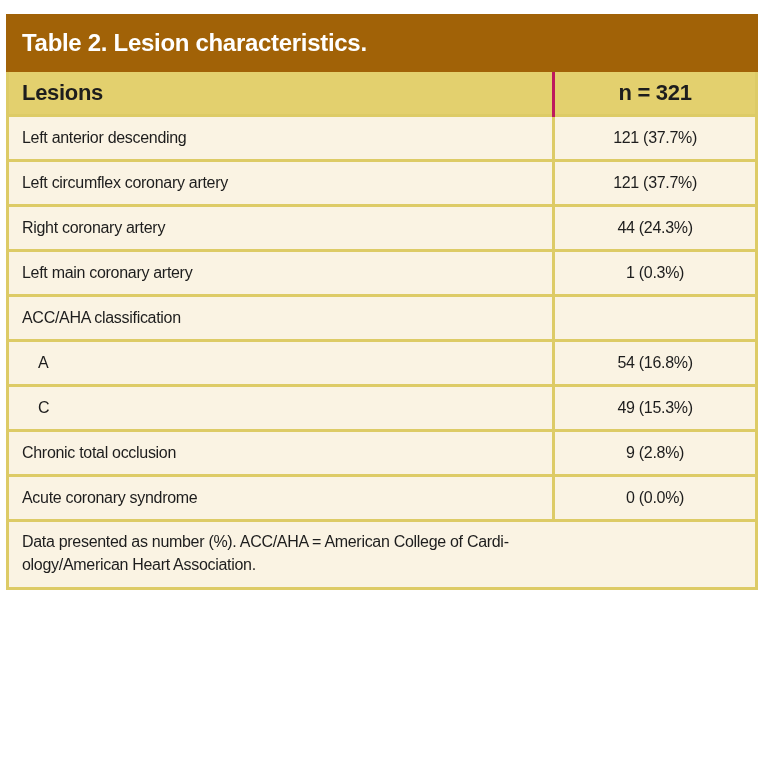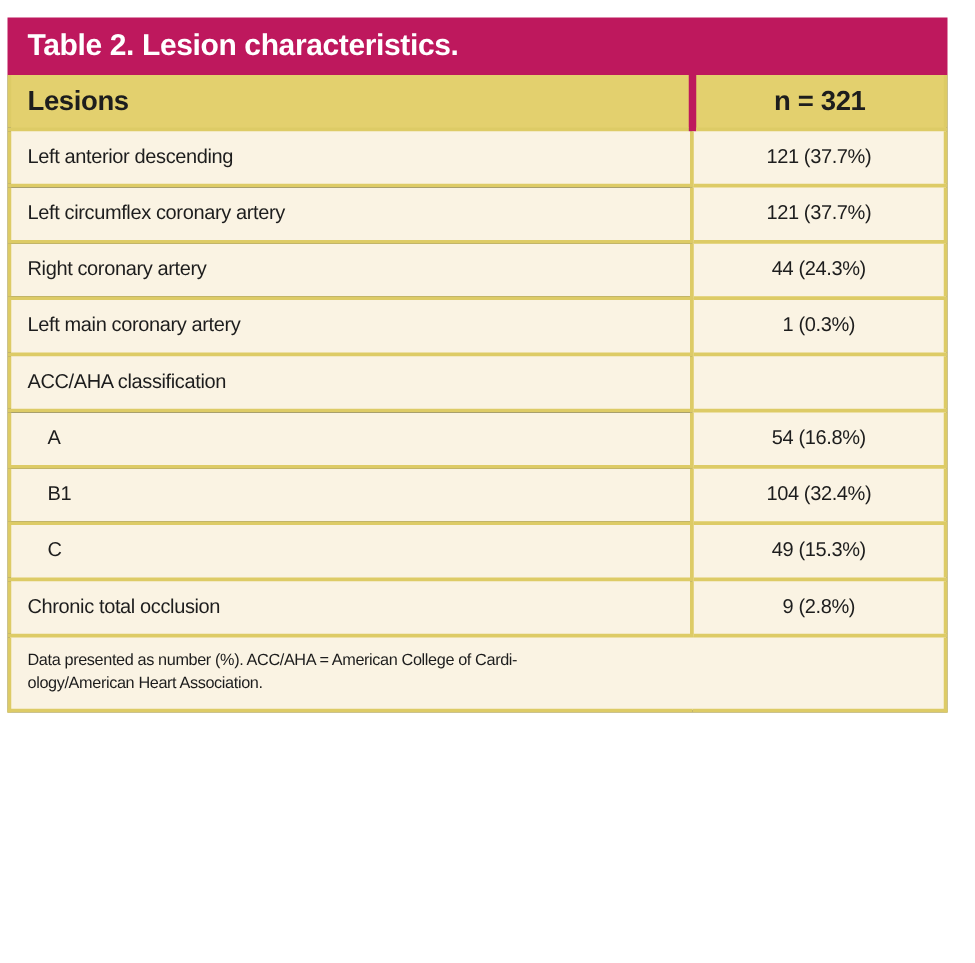--- a/index.html
+++ b/index.html
@@ -20,52 +20,52 @@
   }
   .table-wrap {
     position: absolute;
     left: 6px;
     top: 14px;
     width: 752px;
   }
   .title-bar {
     box-sizing: border-box;
     width: 100%;
-    height: 46px;
-    background: #be185d;
+    height: 58px;
+    background: #a16207;
     color: #ffffff;
     display: flex;
     align-items: center;
     padding-left: 16px;
     font-size: 24px;
     font-weight: bold;
     letter-spacing: -0.3px;
     text-align: right;
   }
   table.lesion-table {
     width: 100%;
     border-collapse: collapse;
     table-layout: fixed;
     border-left: 3px solid #ddcb66;
     border-right: 3px solid #ddcb66;
     border-bottom: 3px solid #ddcb66;
-    background: #737373;
+    background: #d946ef;
     color: #1d1d1d;
   }
   col.c-label { width: 544px; }
   col.c-value { width: 202px; }
   tr.subheader td {
     background: #e3d06e;
     height: 42px;
     font-weight: bold;
     font-size: 22px;
     letter-spacing: -0.3px;
   }
   tr.subheader td.value-cell {
-    border-left: 6px solid #be185d;
+    border-left: 3px solid #be185d;
   }
   tr.data-row td {
     background: #faf3e3;
     height: 42px;
     border-top: 3px solid #ddcb66;
     font-size: 16px;
     letter-spacing: -0.3px;
     font-weight: normal;
   }
   td.label-cell {
@@ -80,21 +80,21 @@
   td.value-cell {
     border-left: 3px solid #ddcb66;
     text-align: center;
     padding: 0 4px;
     white-space: nowrap;
   }
   tr.footnote-row td {
     background: #faf3e3;
     border-top: 3px solid #ddcb66;
     padding: 9px 14px 11px 13px;
-    font-size: 13px;
+    font-size: 16px;
     line-height: 1.42;
     letter-spacing: -0.3px;
     font-weight: normal;
     text-align: left;
   }
 </style>
 </head>
 <body>
 
 <div class="page">
@@ -133,30 +133,30 @@
         </tr>
         <tr class="data-row">
           <td class="label-cell">ACC/AHA classification</td>
           <td class="value-cell"></td>
         </tr>
         <tr class="data-row indent">
           <td class="label-cell">A</td>
           <td class="value-cell">54 (16.8%)</td>
         </tr>
         <tr class="data-row indent">
-          <td class="label-cell">B1</td>
-          <td class="value-cell">104 (32.4%)</td>
-        </tr>
-        <tr class="data-row indent">
           <td class="label-cell">C</td>
           <td class="value-cell">49 (15.3%)</td>
         </tr>
         <tr class="data-row">
           <td class="label-cell">Chronic total occlusion</td>
           <td class="value-cell">9 (2.8%)</td>
+        </tr>
+        <tr class="data-row">
+          <td class="label-cell">Acute coronary syndrome</td>
+          <td class="value-cell">0 (0.0%)</td>
         </tr>
 
         <tr class="footnote-row">
           <td colspan="2">
             <span style="display:block">Data presented as number (%). ACC/AHA = American College of Cardi-</span>
             <span style="display:block">ology/American Heart Association.</span>
           </td>
         </tr>
       </tbody>
     </table>

